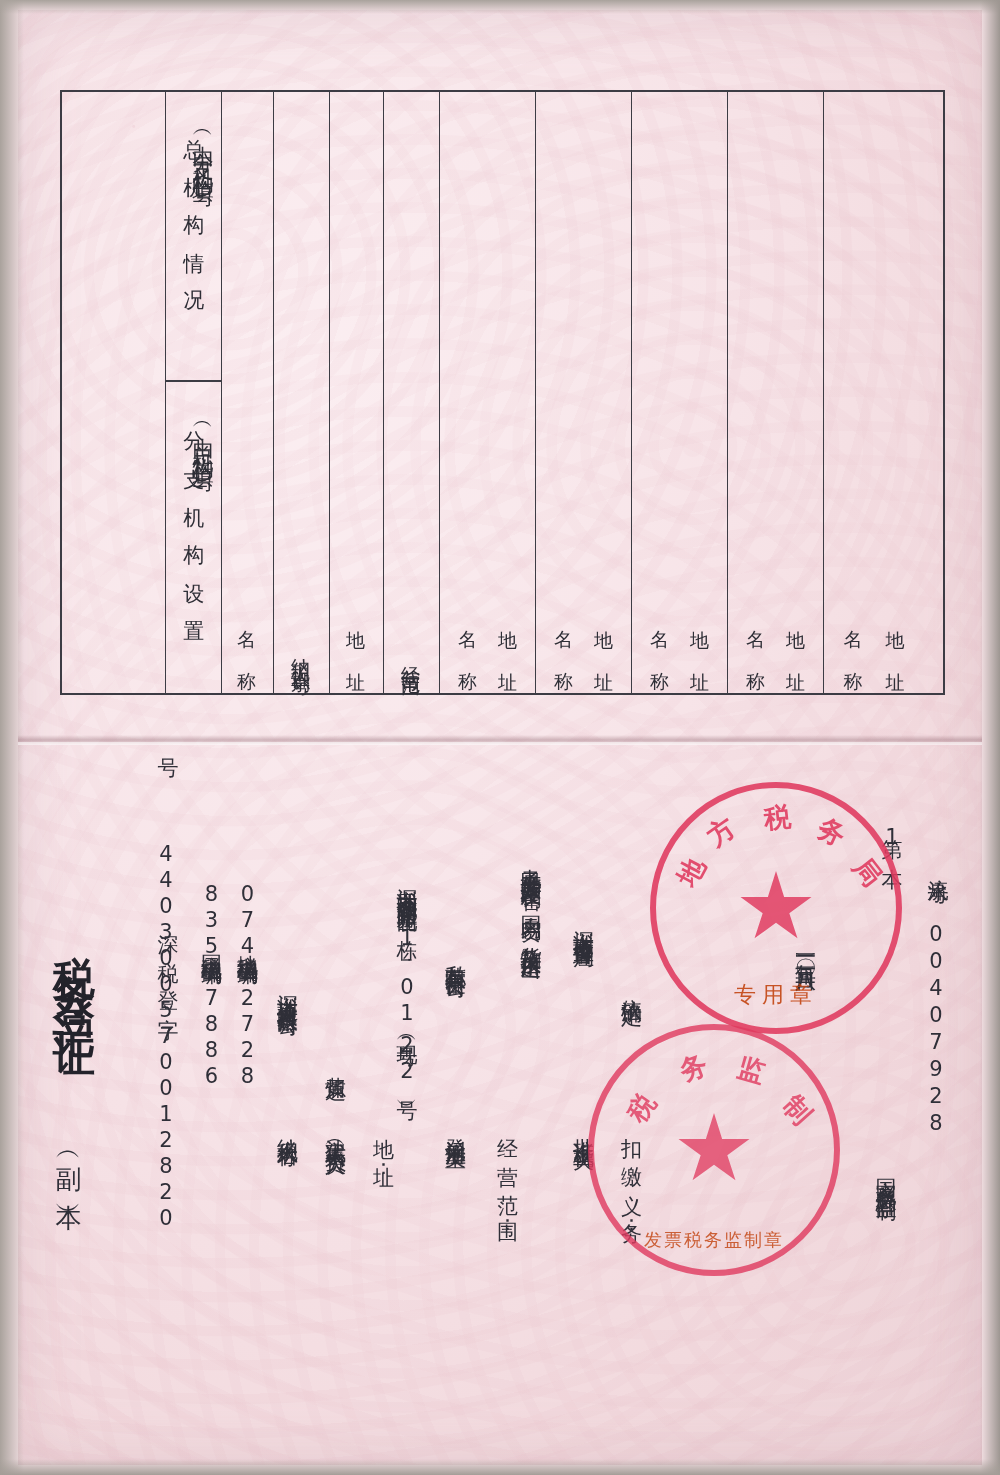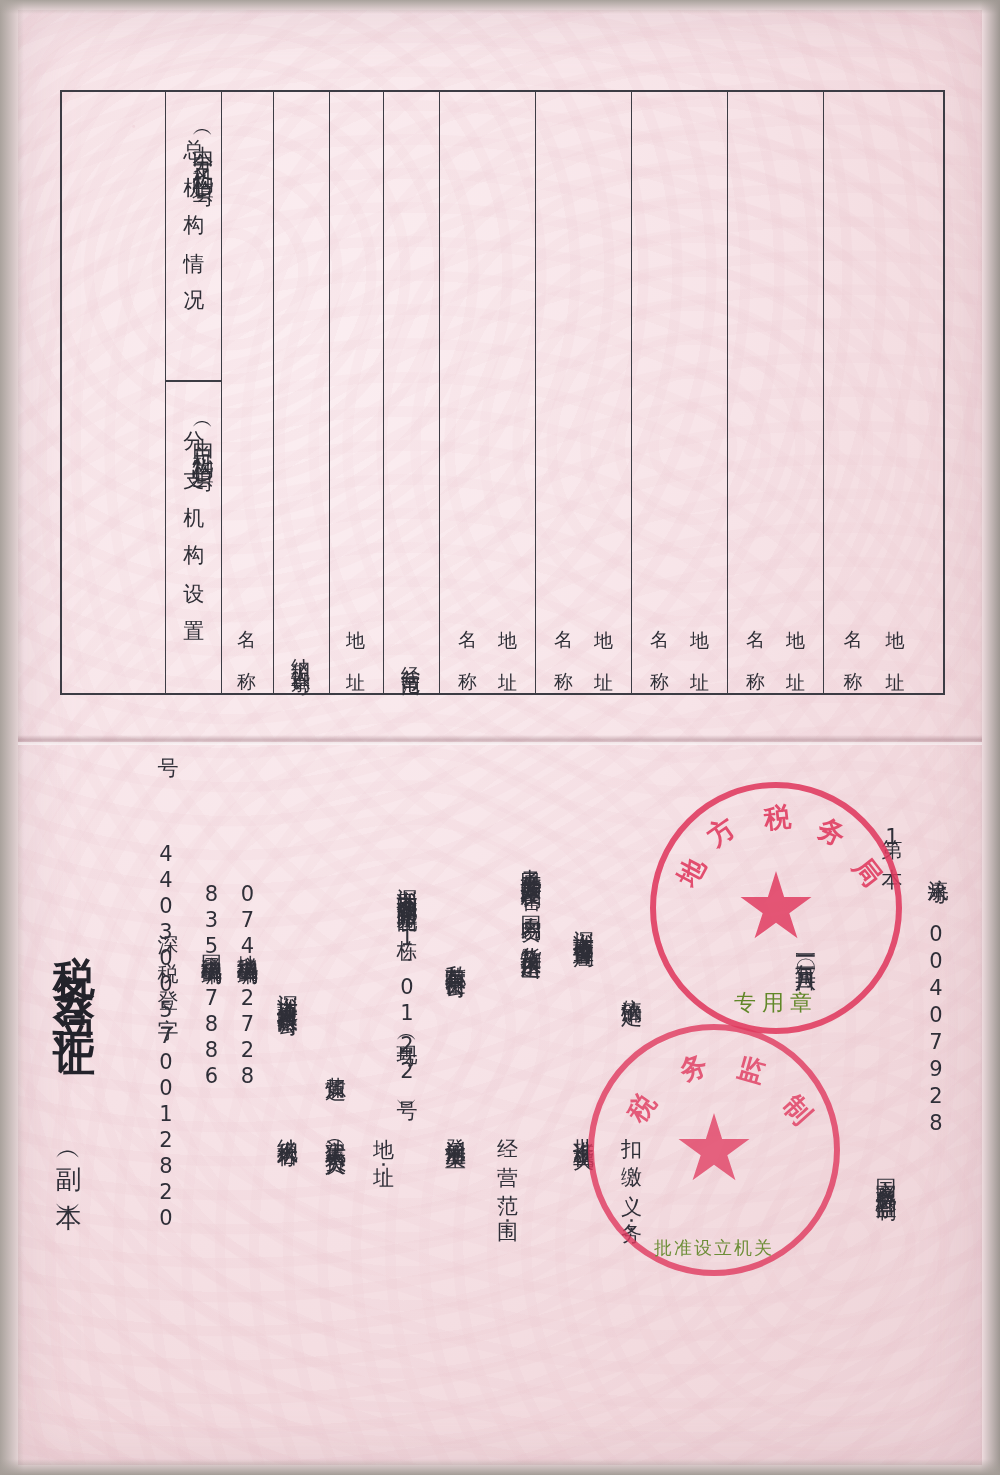--- a/index.html
+++ b/index.html
@@ -200,23 +200,23 @@
     font-size: 27px;
     font-weight: bold;
     color: #e03a5f;
     transform-origin: center center;
     white-space: nowrap;
   }
   .seal-bottom-line {
     position: absolute;
     left: 50%;
     transform: translateX(-50%);
-    bottom: 10px;
+    bottom: 18px;
     font-size: 15px;
-    color: #4d7c0f;
+    color: #c2410c;
     white-space: nowrap;
     letter-spacing: 1px;
   }
 </style>
 </head>
 <body>
 
 <div class="page">
   <div class="paper"></div>
   <div class="watermark"></div>
@@ -328,17 +328,17 @@
       <div class="seal-ch" style="left:198px; top:66px; transform:rotate(52deg);">局</div>
       <div class="seal-bottom-line" style="font-size:22px; letter-spacing:6px;">专用章</div>
     </div>
 
     <div class="seal seal-bottom">
       <div class="star"></div>
       <div class="seal-ch" style="left:34px; top:60px; transform:rotate(-55deg);">税</div>
       <div class="seal-ch" style="left:86px; top:20px; transform:rotate(-20deg);">务</div>
       <div class="seal-ch" style="left:144px; top:22px; transform:rotate(16deg);">监</div>
       <div class="seal-ch" style="left:190px; top:62px; transform:rotate(48deg);">制</div>
-      <div class="seal-bottom-line" style="font-size:18px; letter-spacing:2px;">批准设立机关</div>
+      <div class="seal-bottom-line" style="font-size:18px; letter-spacing:2px;">发票税务监制章</div>
     </div>
 
   </div>
 </div>
 
 </body></html>

